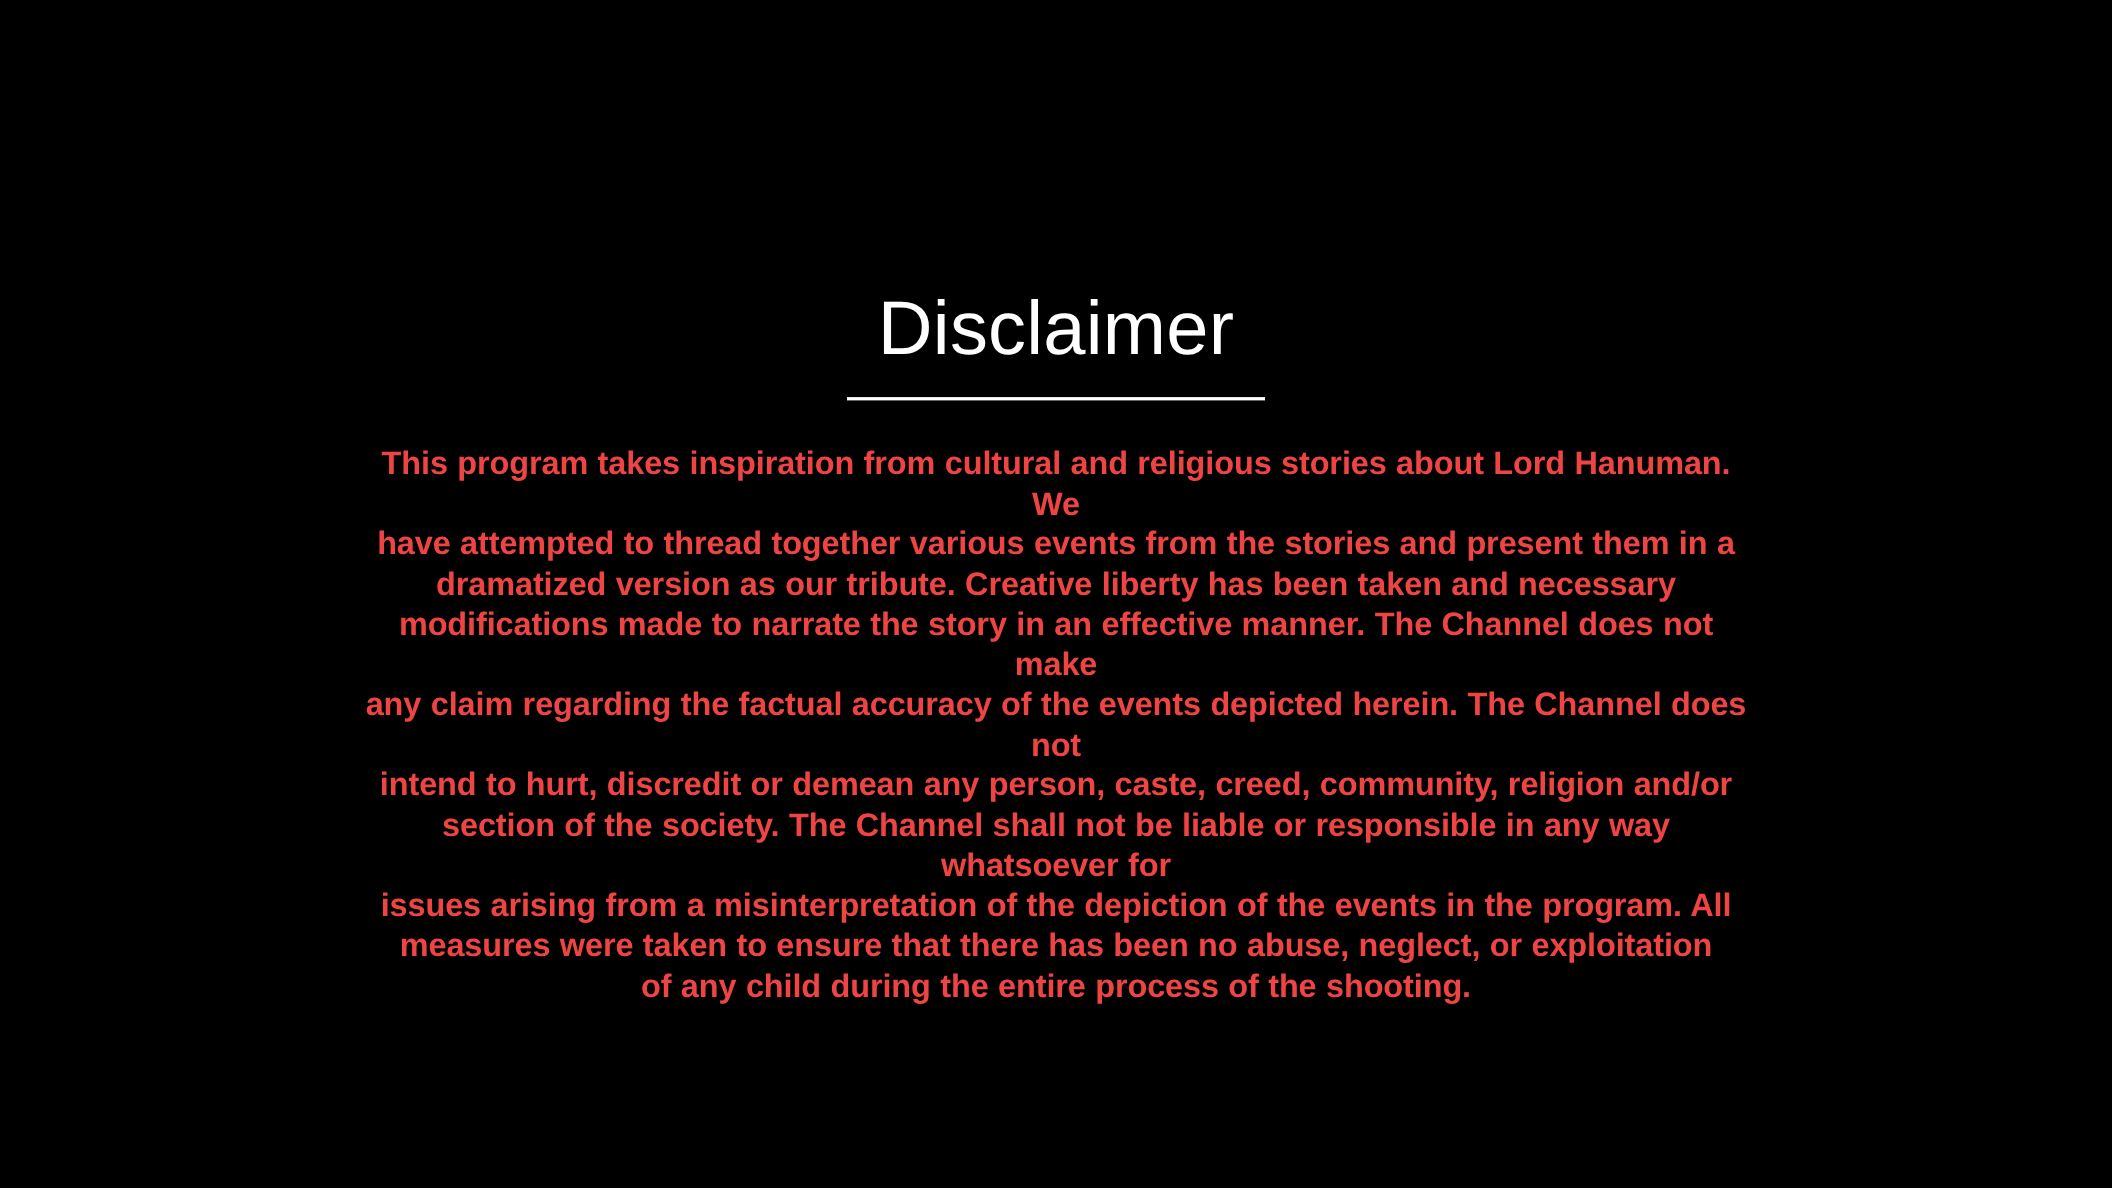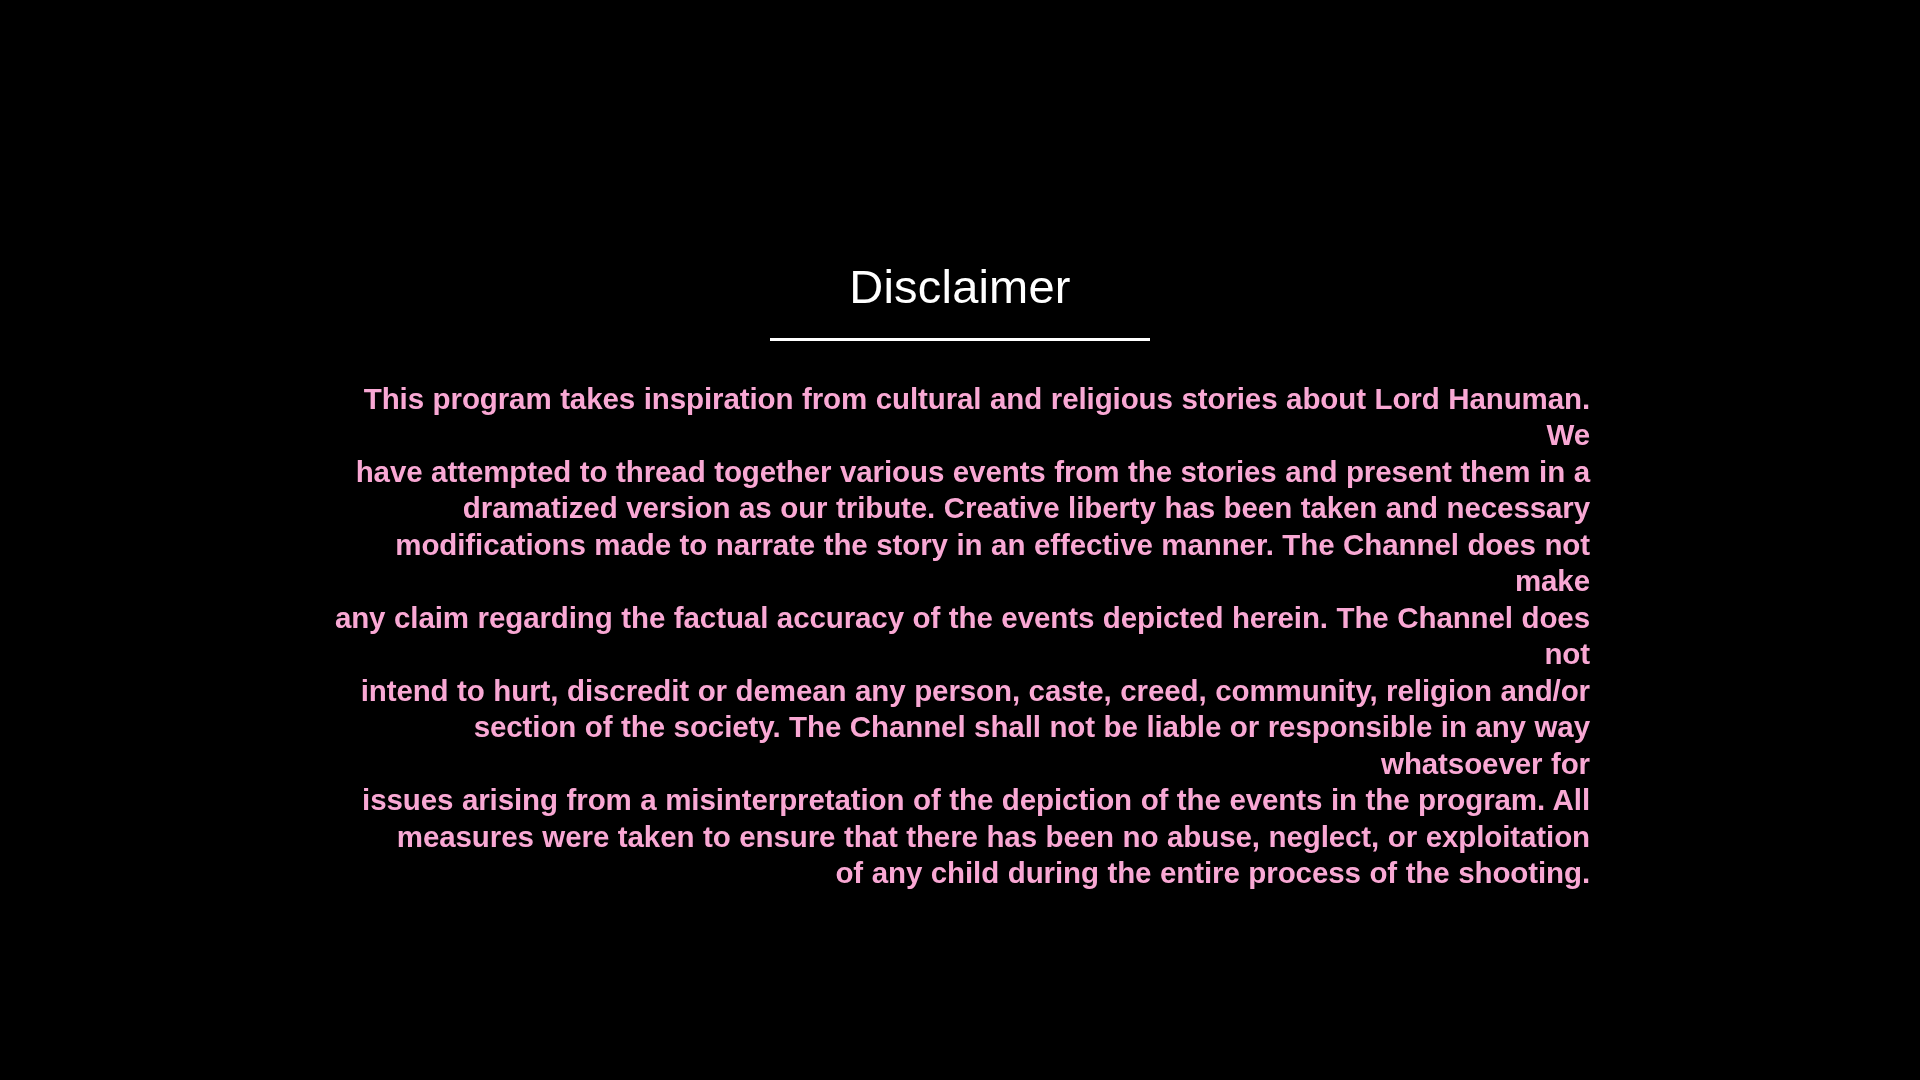--- a/index.html
+++ b/index.html
@@ -35,21 +35,21 @@
     width: 1640px;
     text-align: center;
   }
 
   
   #disclaimer-title {
     display: block;
     color: #ffffff;
     font-family: "Liberation Sans", sans-serif;
     font-weight: 400;
-    font-size: 47px;
+    font-size: 69px;
     line-height: 1.06;
     letter-spacing: 0.2px;
     margin: 0;
     padding: 0;
     text-align: center;
   }
 
   
   #title-rule {
     width: 380px;
@@ -58,27 +58,27 @@
     border: 0;
     margin: 26px auto 0 auto;
     padding: 0;
   }
 
   
   #disclaimer-body {
     display: block;
     margin: 40px auto 0 auto;
     width: 1260px;
-    color: #f9a8d4;
+    color: #ef4444;
     font-family: "Liberation Sans", sans-serif;
     font-weight: 700;
     font-size: 29.5px;
     line-height: 36.5px;
     letter-spacing: -0.1px;
-    text-align: right;
+    text-align: center;
     white-space: pre-line;
     word-spacing: 0.5px;
   }
 </style>
 </head>
 <body>
 
 <div id="disclaimer-screen">
 
   <div id="disclaimer-card">

